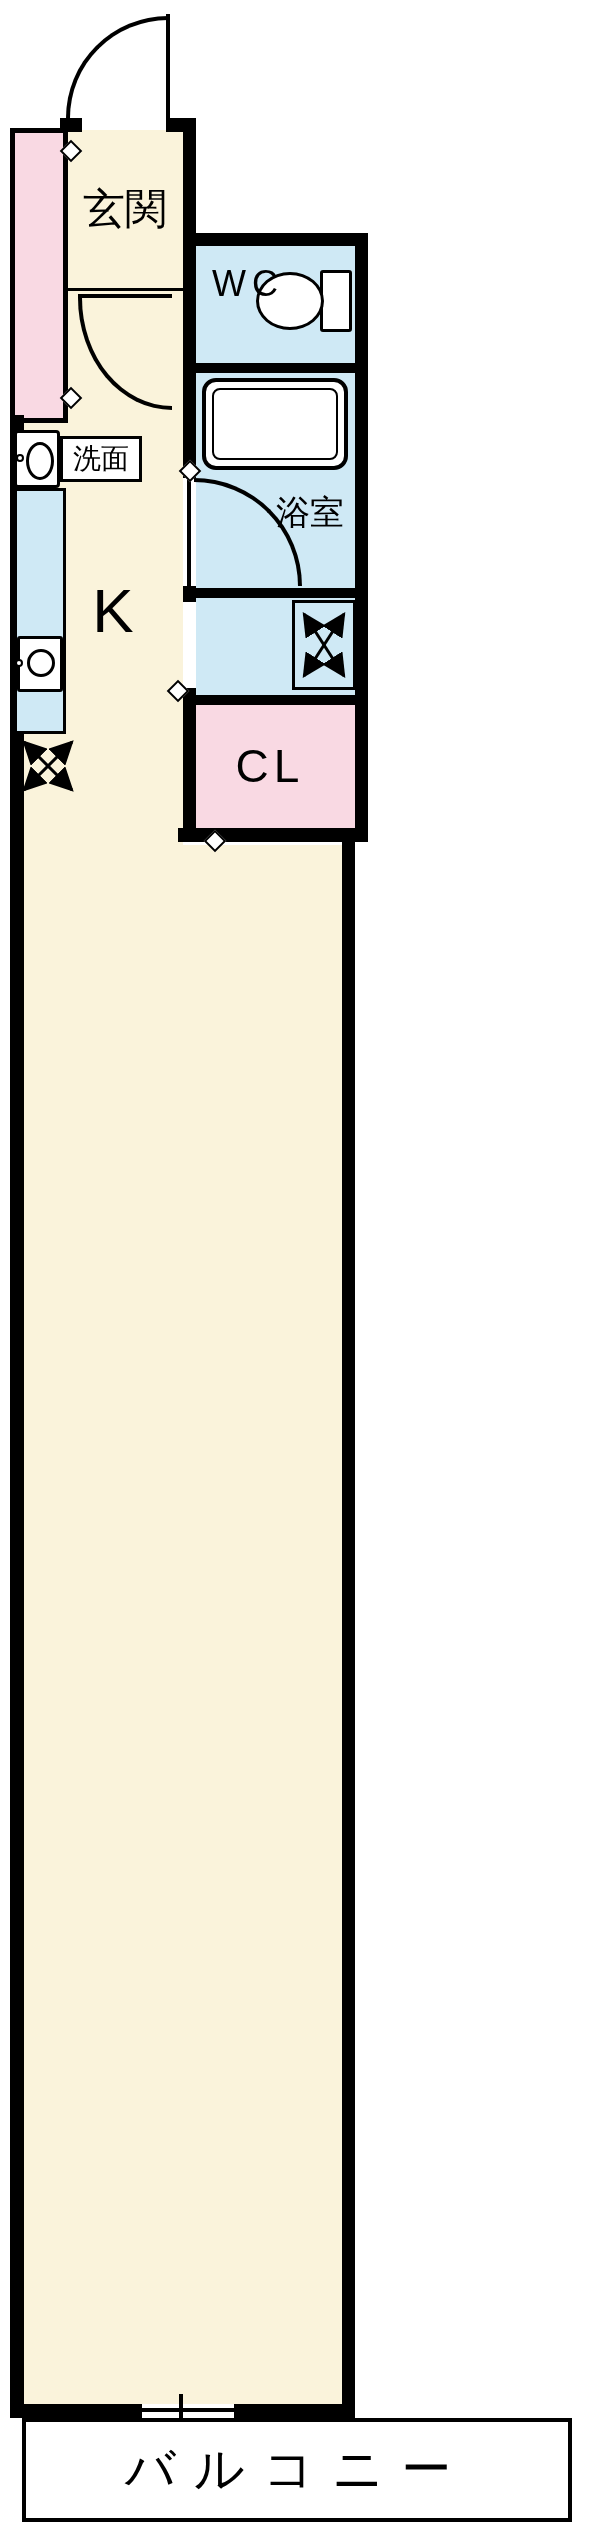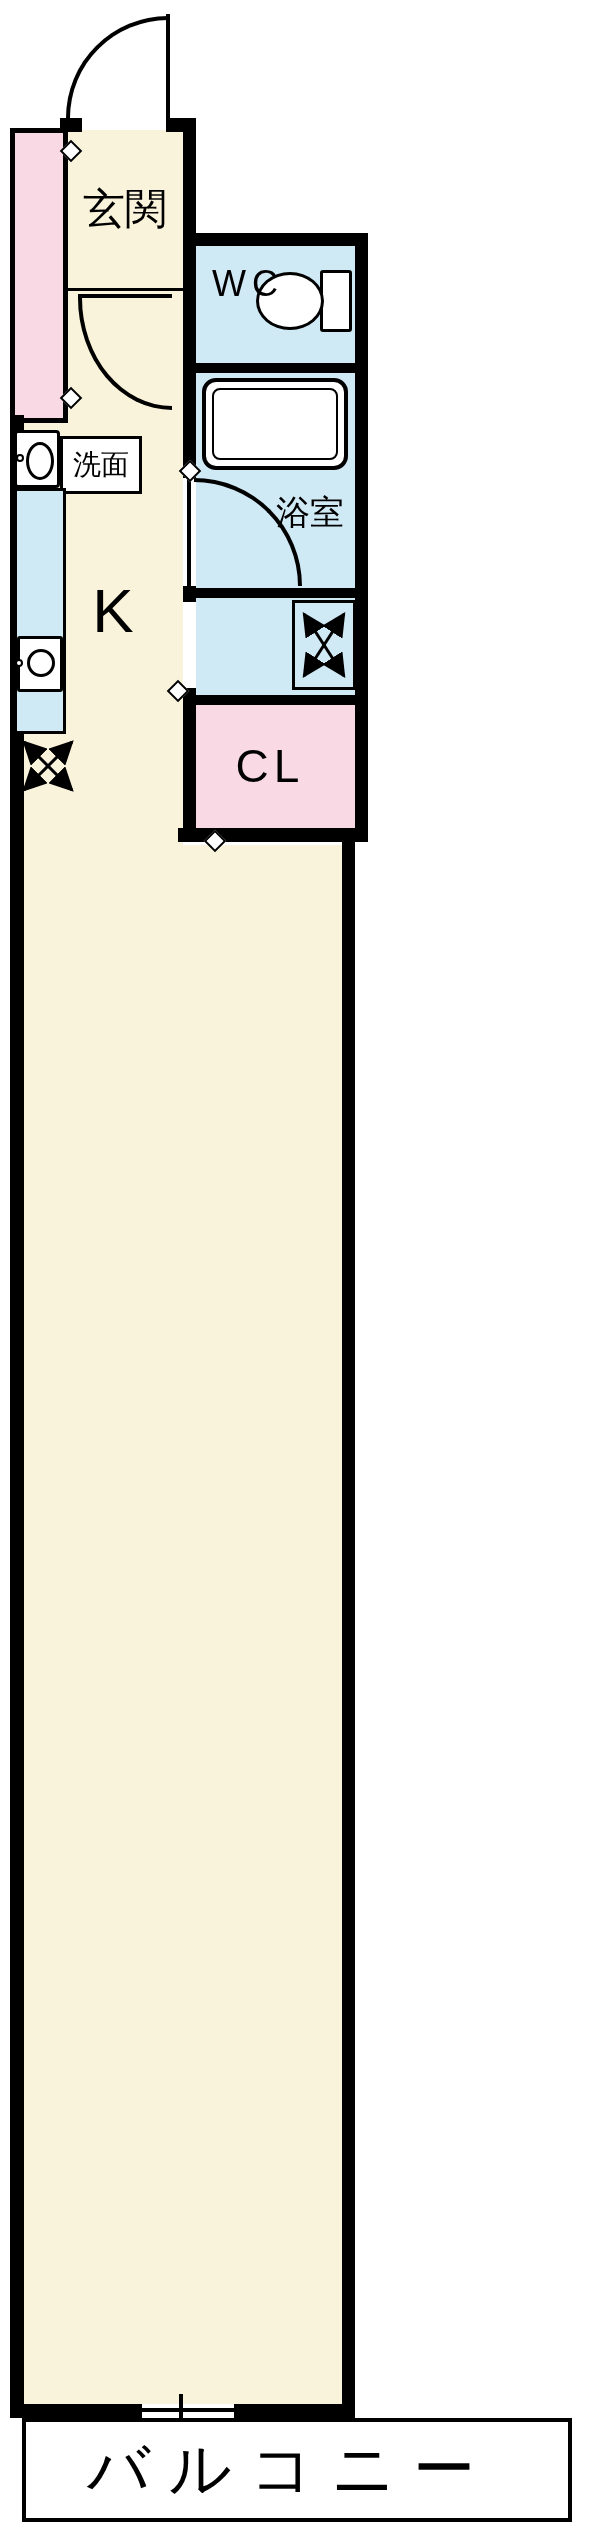--- a/index.html
+++ b/index.html
@@ -90,21 +90,21 @@
   <div class="fx" style="left:320px;top:270px;width:32px;height:62px;border-radius:3px"></div>
   <div class="fx" style="left:256px;top:272px;width:68px;height:58px;border-radius:50%"></div>
 
   <div class="fx" style="left:202px;top:378px;width:146px;height:92px;border-width:4px;border-radius:14px"></div>
   <div class="abs" style="left:212px;top:388px;width:126px;height:72px;border:2px solid #000;border-radius:8px"></div>
 
   <div class="fx" style="left:14px;top:430px;width:46px;height:58px;border-radius:4px"></div>
   <div class="abs" style="left:26px;top:442px;width:28px;height:38px;border:3px solid #000;border-radius:50%"></div>
   <div class="abs" style="left:16px;top:454px;width:8px;height:8px;border:2px solid #000;border-radius:50%;background:#fff"></div>
 
-  <div class="abs" style="left:60px;top:436px;width:82px;height:58px;border:3px solid #000;background:#fff;display:flex;align-items:center;justify-content:center;font-size:28px">
+  <div class="abs" style="left:60px;top:436px;width:82px;height:46px;border:3px solid #000;background:#fff;display:flex;align-items:center;justify-content:center;font-size:28px">
     <span>洗面</span>
   </div>
 
   <div class="abs wet" style="left:14px;top:488px;width:52px;height:246px;border:3px solid #000"></div>
   <div class="fx" style="left:17px;top:636px;width:46px;height:56px;border-radius:3px"></div>
   <div class="abs" style="left:27px;top:649px;width:28px;height:28px;border:3px solid #000;border-radius:50%"></div>
   <div class="abs" style="left:15px;top:659px;width:8px;height:8px;border:2px solid #000;border-radius:50%;background:#fff"></div>
 
   <svg class="abs" style="left:292px;top:600px" width="64" height="90">
     <defs>
@@ -126,15 +126,15 @@
   <div class="diamond" style="left:63px;top:390px"></div>
   <div class="diamond" style="left:182px;top:463px"></div>
   <div class="diamond" style="left:170px;top:683px"></div>
   <div class="diamond" style="left:207px;top:833px"></div>
 
   <div class="lbl" style="left:125px;top:209px;font-size:42px">玄関</div>
   <div class="lbl" style="left:248px;top:284px;font-size:36px;letter-spacing:6px">WC</div>
   <div class="lbl" style="left:310px;top:512px;font-size:34px">浴室</div>
   <div class="lbl" style="left:113px;top:611px;font-size:62px">K</div>
   <div class="lbl" style="left:270px;top:766px;font-size:46px;letter-spacing:5px">CL</div>
-  <div class="lbl" style="left:290px;top:2469px;font-size:62px;letter-spacing:18px">バルコニー</div>
+  <div class="lbl" style="left:297px;top:2469px;font-size:50px;letter-spacing:18px">バルコニー</div>
 
 </div>
 
 </body></html>

